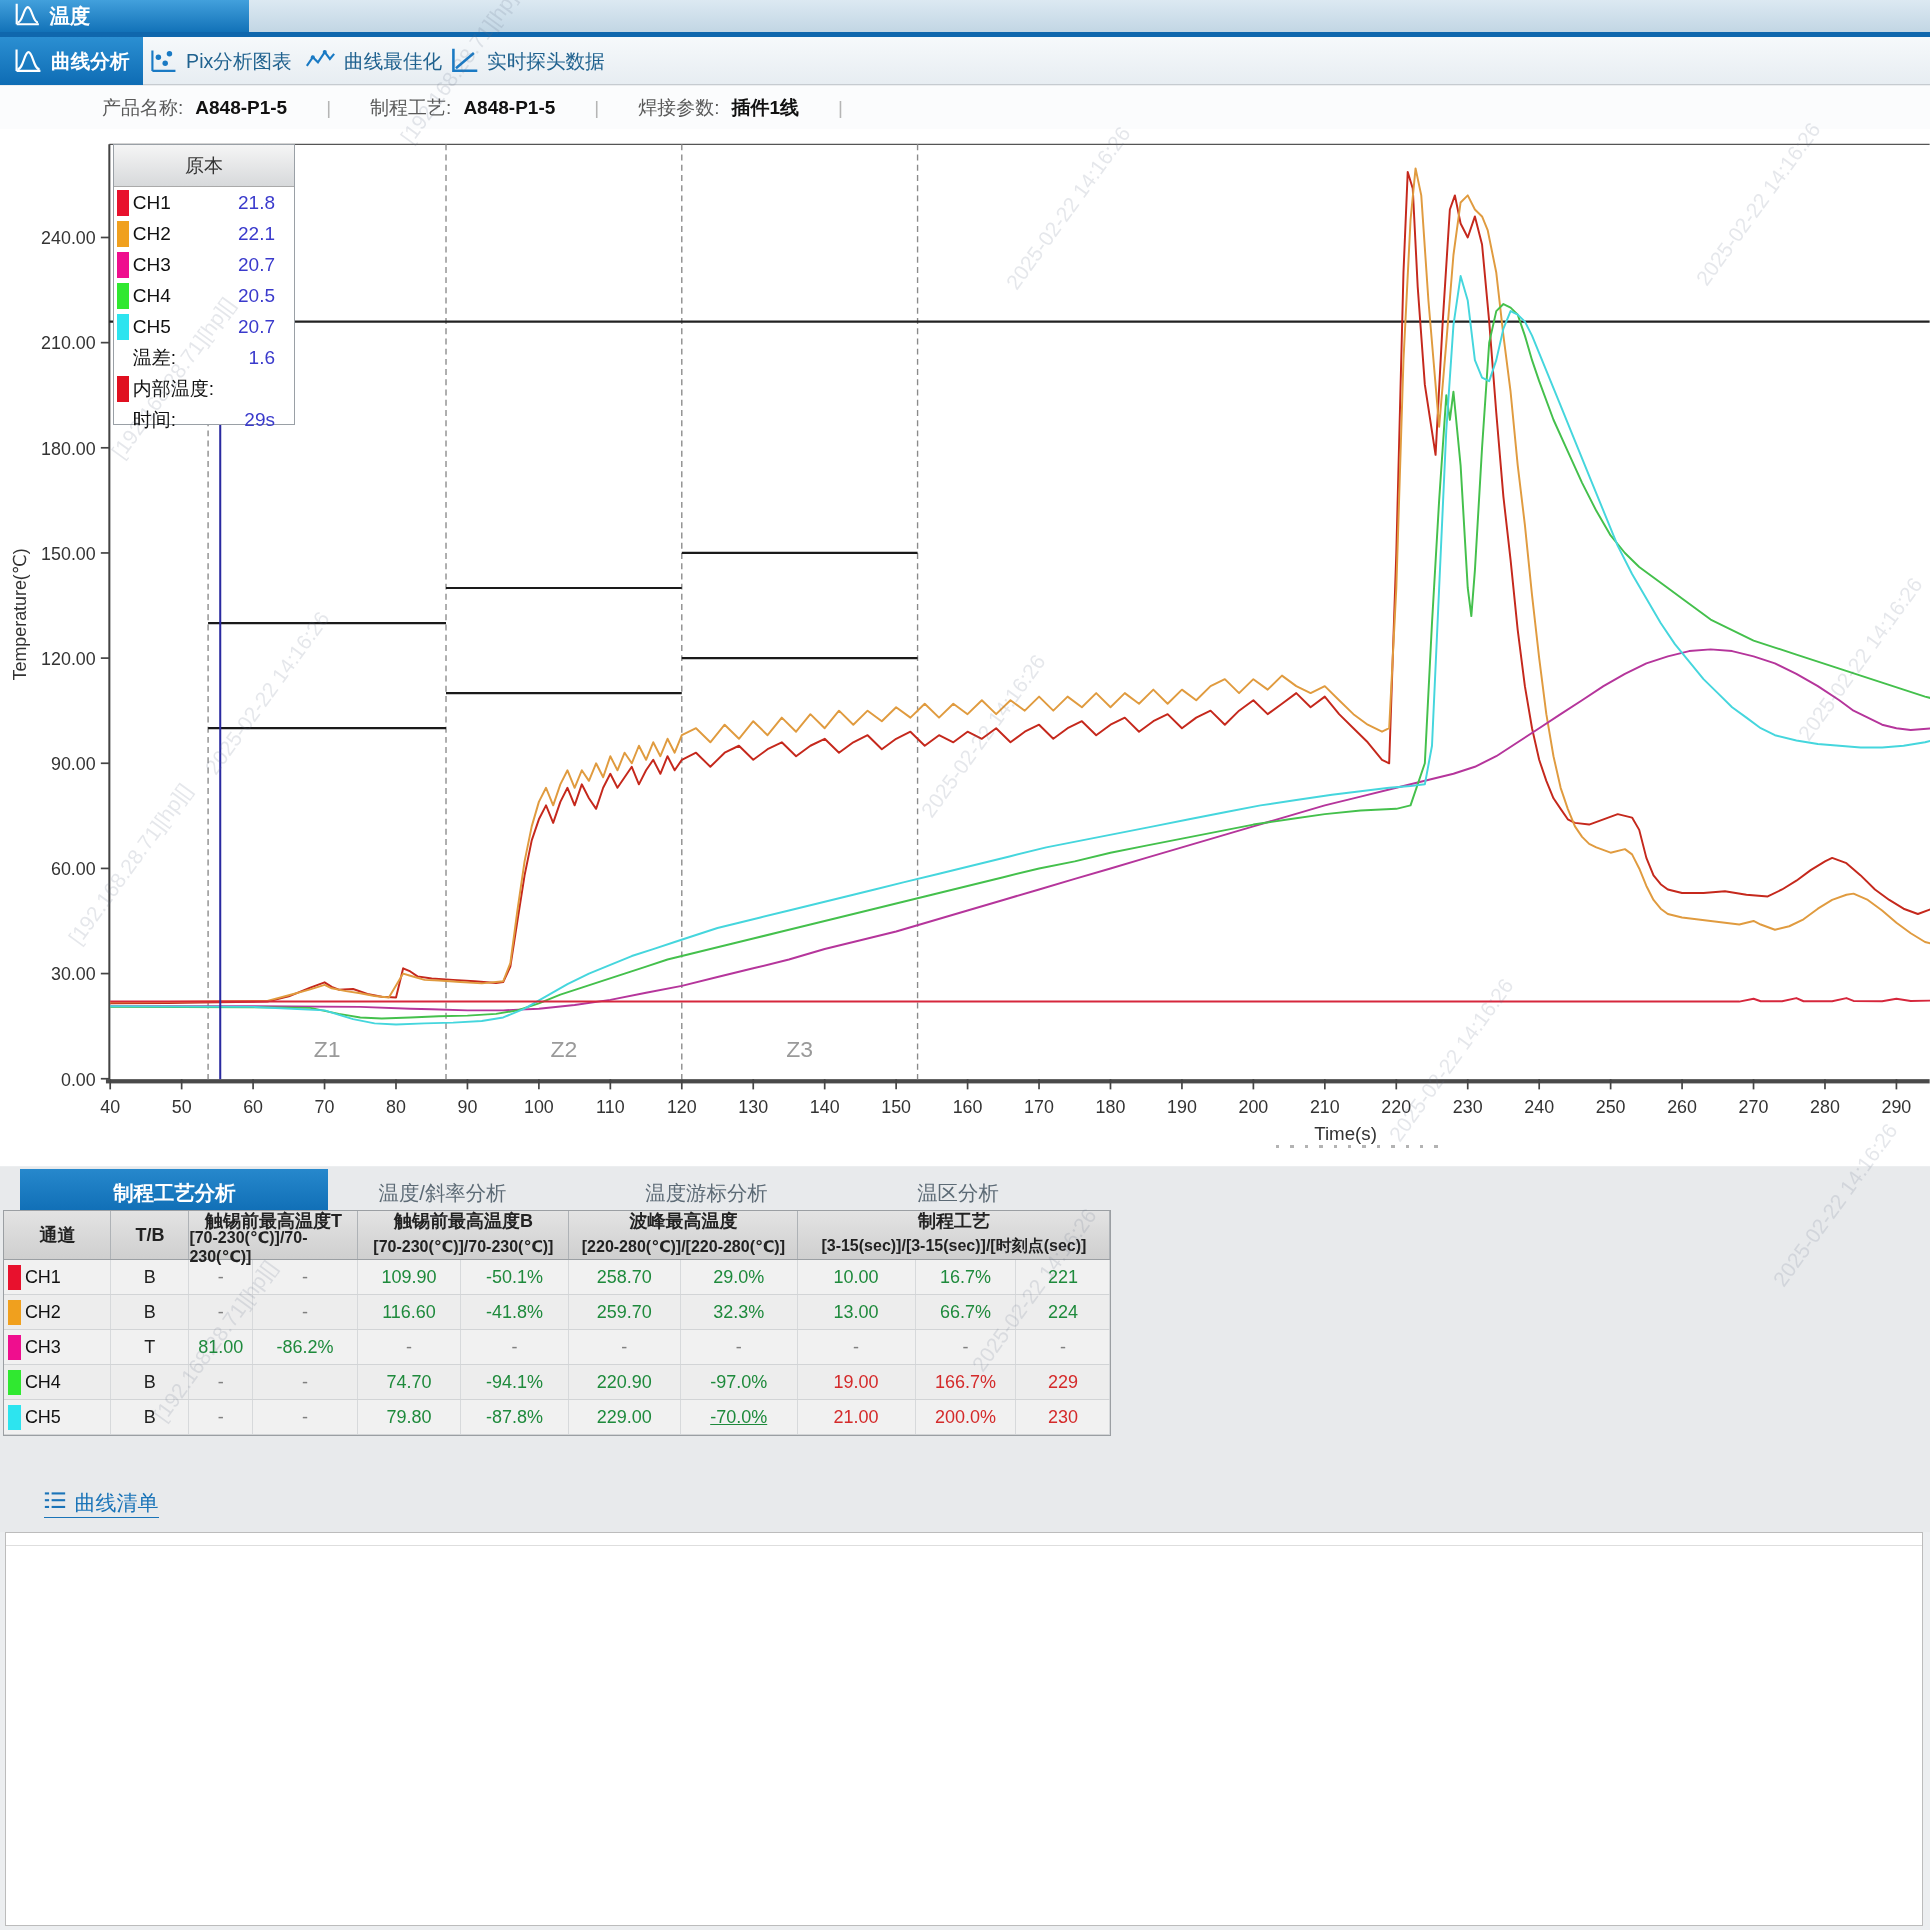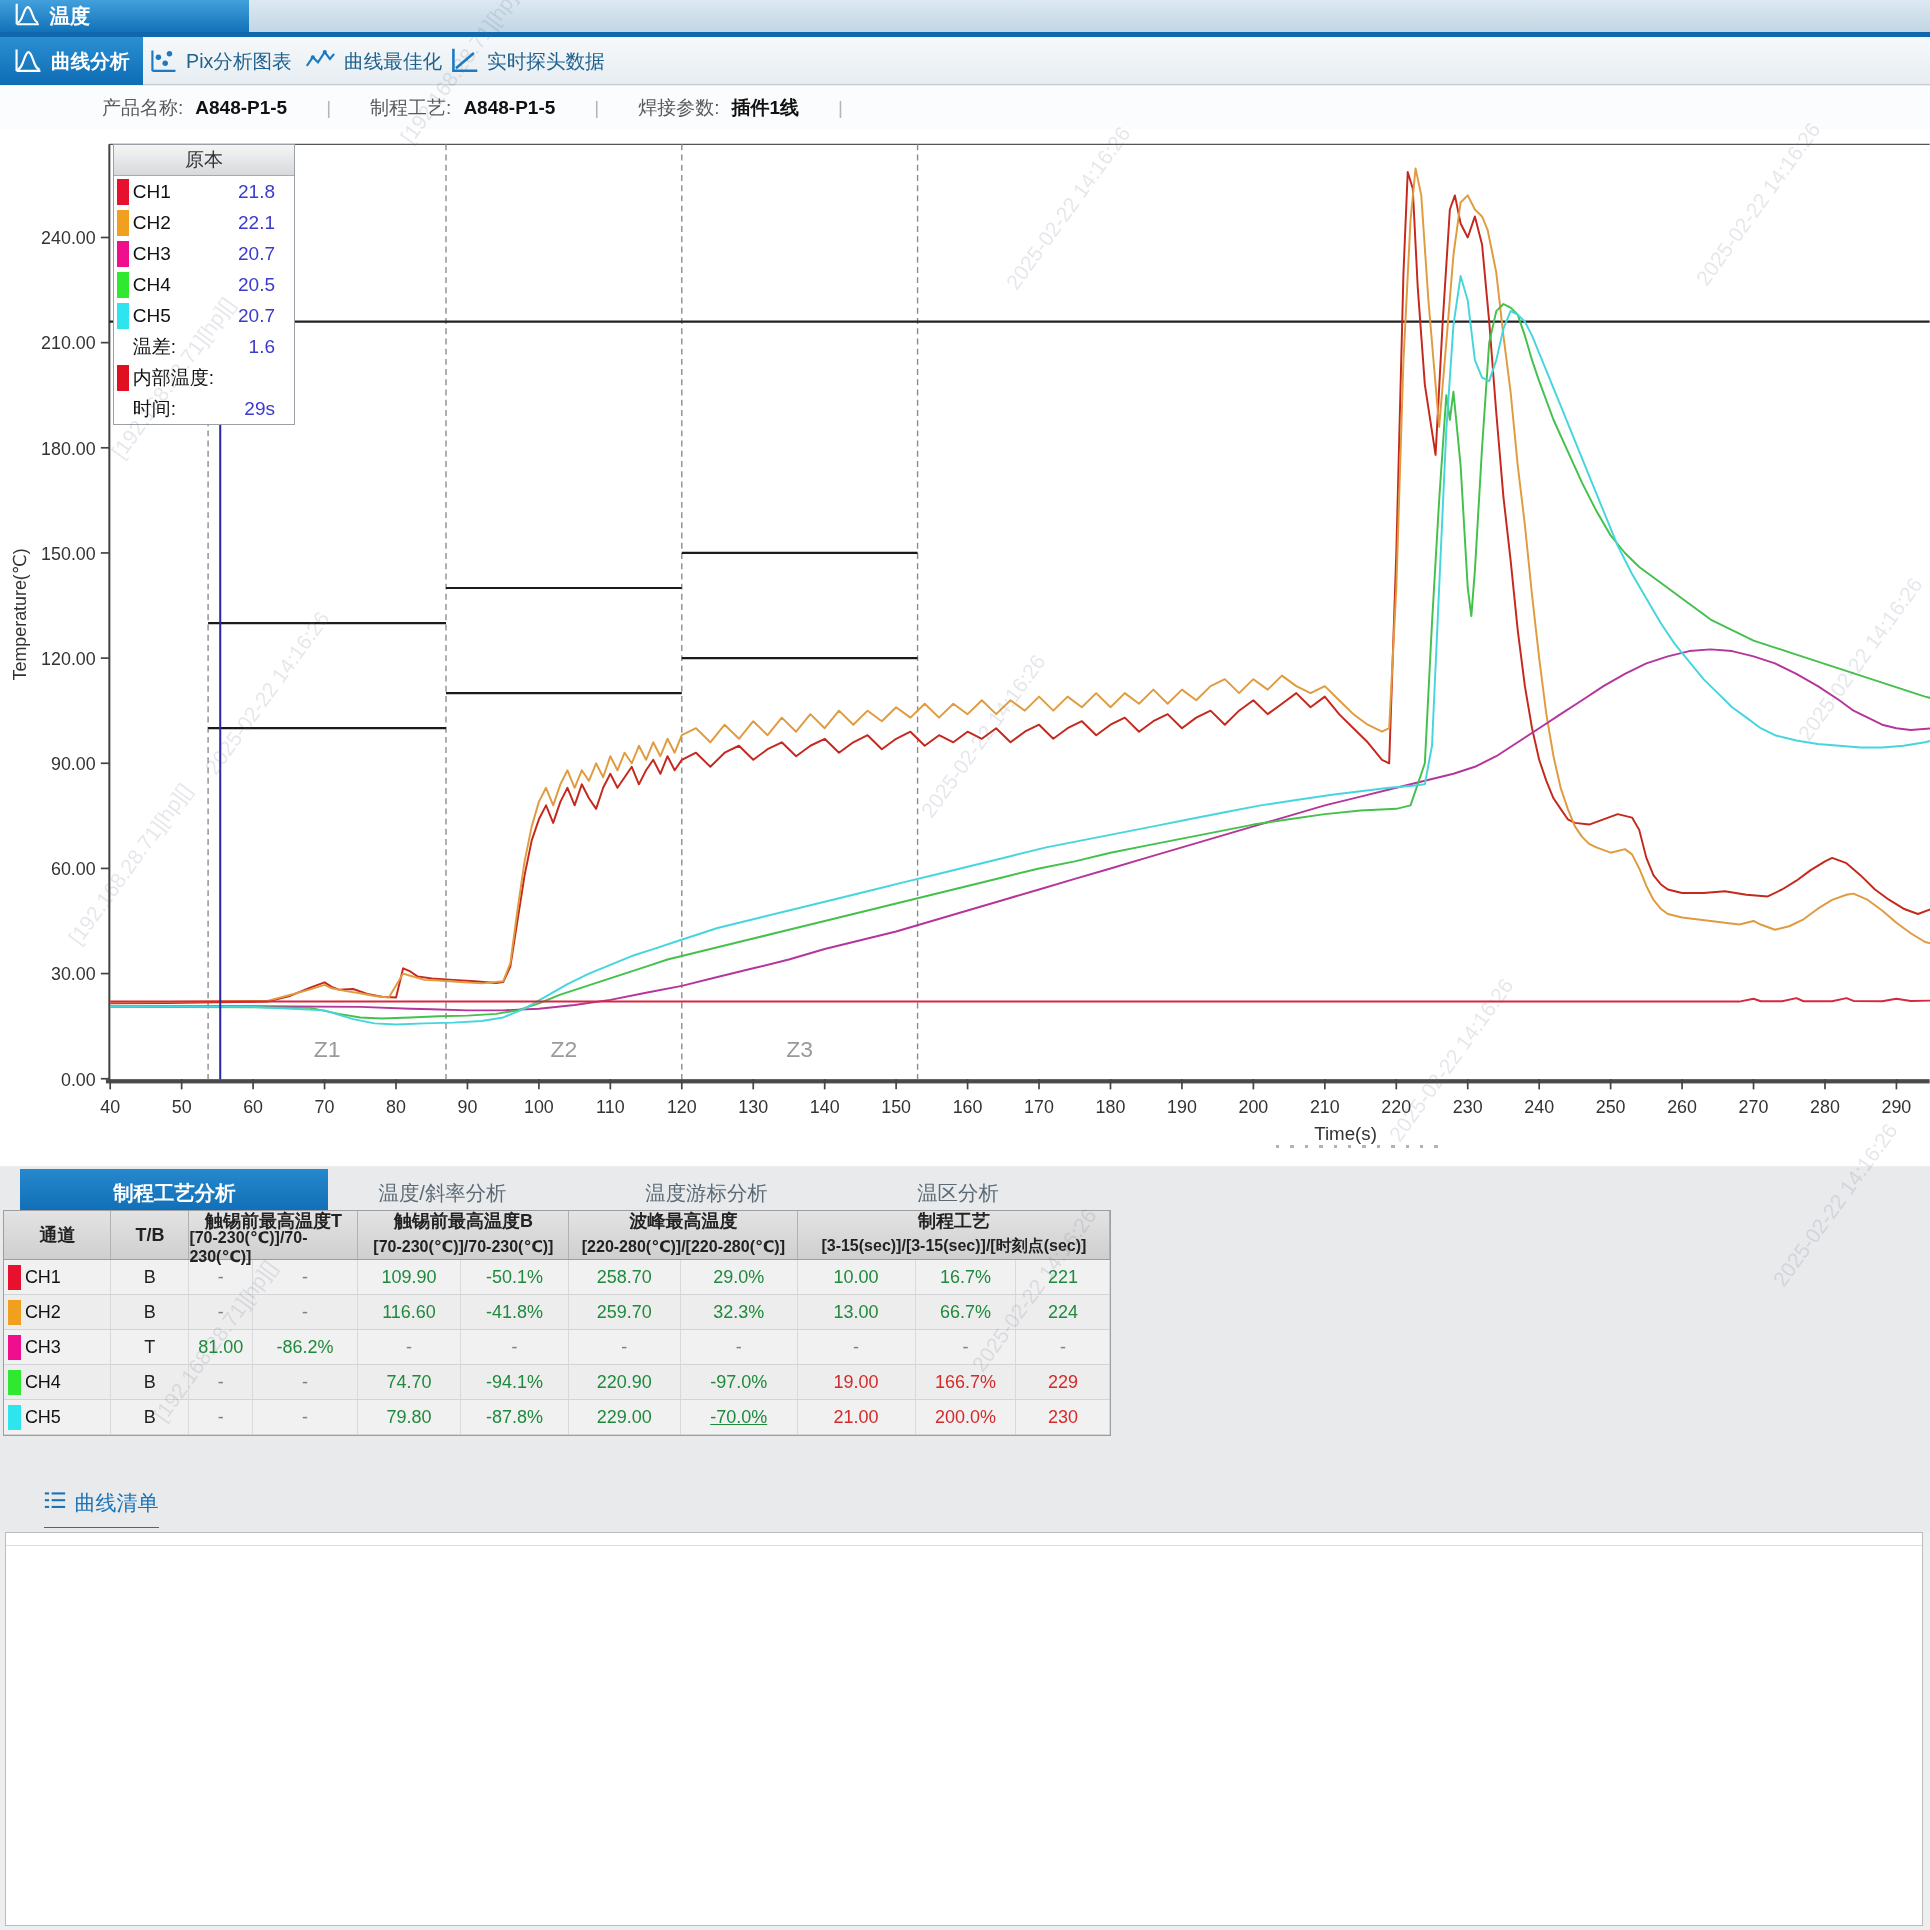--- a/index.html
+++ b/index.html
@@ -28,21 +28,21 @@
   .infobar .fld{margin-left:39px;display:flex;align-items:center;gap:12px;}
   .infobar .fld:first-child{margin-left:102px;}
   .infobar .flabel{color:#5a5a5a;}
   .infobar .fvalue{color:#111;font-weight:bold;}
   .infobar .sep{color:#b5b5b5;margin-left:39px;}
   
   .chart-region{position:absolute;left:0;top:129px;width:1930px;height:1037px;background:#ffffff;}
   #chartSvg{position:absolute;left:0;top:0;pointer-events:none;}
   .legend{position:absolute;left:113px;top:15.3px;width:182px;height:281px;background:#fff;
           border:0.9px solid #9aa0a6;z-index:1;}
-  .legend .hdr{height:31px;background:linear-gradient(#f5f5f5,#d7d9db);border-bottom:0.9px solid #aaa;
+  .legend .hdr{height:42px;background:linear-gradient(#f5f5f5,#d7d9db);border-bottom:0.9px solid #aaa;
                display:flex;align-items:center;justify-content:center;font-size:19px;color:#333;}
   .legend .row{height:31px;display:flex;align-items:center;position:relative;padding-left:3.4px;}
   .legend .sw{width:12px;height:25.6px;margin-right:3.4px;}
   .legend .nm{font-size:19px;color:#111;}
   .legend .val{position:absolute;right:19px;font-size:19px;color:#3a3acc;}
   
   .splitter{position:absolute;top:1145px;left:1276px;width:179px;height:6.8px;display:flex;gap:11px;}
   .splitter i{width:3.4px;height:3.4px;background:#b3b3b3;display:block;}
   
   .lowerband{position:absolute;left:0;top:1167px;width:1930px;height:365px;background:#e8eaec;}
@@ -60,21 +60,21 @@
   .thg .t1{height:22px;display:flex;align-items:flex-end;justify-content:center;font-size:18px;font-weight:bold;}
   .thg .t2{height:27px;display:flex;align-items:center;justify-content:center;font-size:16px;font-weight:bold;}
   .trow{display:flex;height:35px;border-bottom:0.9px solid #d2d4d6;background:#f1f1f1;}
   .trow:nth-child(odd){background:#ededed;}
   .tc{border-right:0.9px solid #d7d9db;display:flex;align-items:center;justify-content:center;font-size:18px;}
   .tc.chan{justify-content:flex-start;padding-left:3.4px;font-size:18px;color:#111;}
   .tc .csw{width:12.8px;height:25px;margin-right:4.3px;}
   .v-g{color:#1e8a3c;} .v-r{color:#d42a2a;} .v-d{color:#808080;}
   
   .curve-list{position:absolute;left:44px;top:1489px;display:flex;align-items:center;gap:8.5px;
-              color:#1a74b8;font-size:21px;border-bottom:1.7px solid #1a74b8;padding-bottom:10px;}
+              color:#1a74b8;font-size:21px;border-bottom:1.7px solid #1a74b8;padding-bottom:0;}
   
   .bottom-panel{position:absolute;left:5.1px;top:1532px;width:1918px;height:394px;background:#fff;
                 border:0.9px solid #bcbcbc;}
   .bottom-hairline{position:absolute;left:0;top:12px;width:100%;height:0.9px;background:#dedede;}
   .bigtext{position:absolute;left:39px;top:102px;width:1848px;font-size:128px;font-weight:700;
            color:#6b6b6b;letter-spacing:2.6px;white-space:nowrap;}
   
   #wmLayer{position:absolute;left:0;top:0;width:1930px;height:1930px;pointer-events:none;z-index:60;}
   .wm{position:absolute;font-size:21px;color:rgba(100,115,135,0.17);transform:rotate(-54deg);
       white-space:nowrap;}

